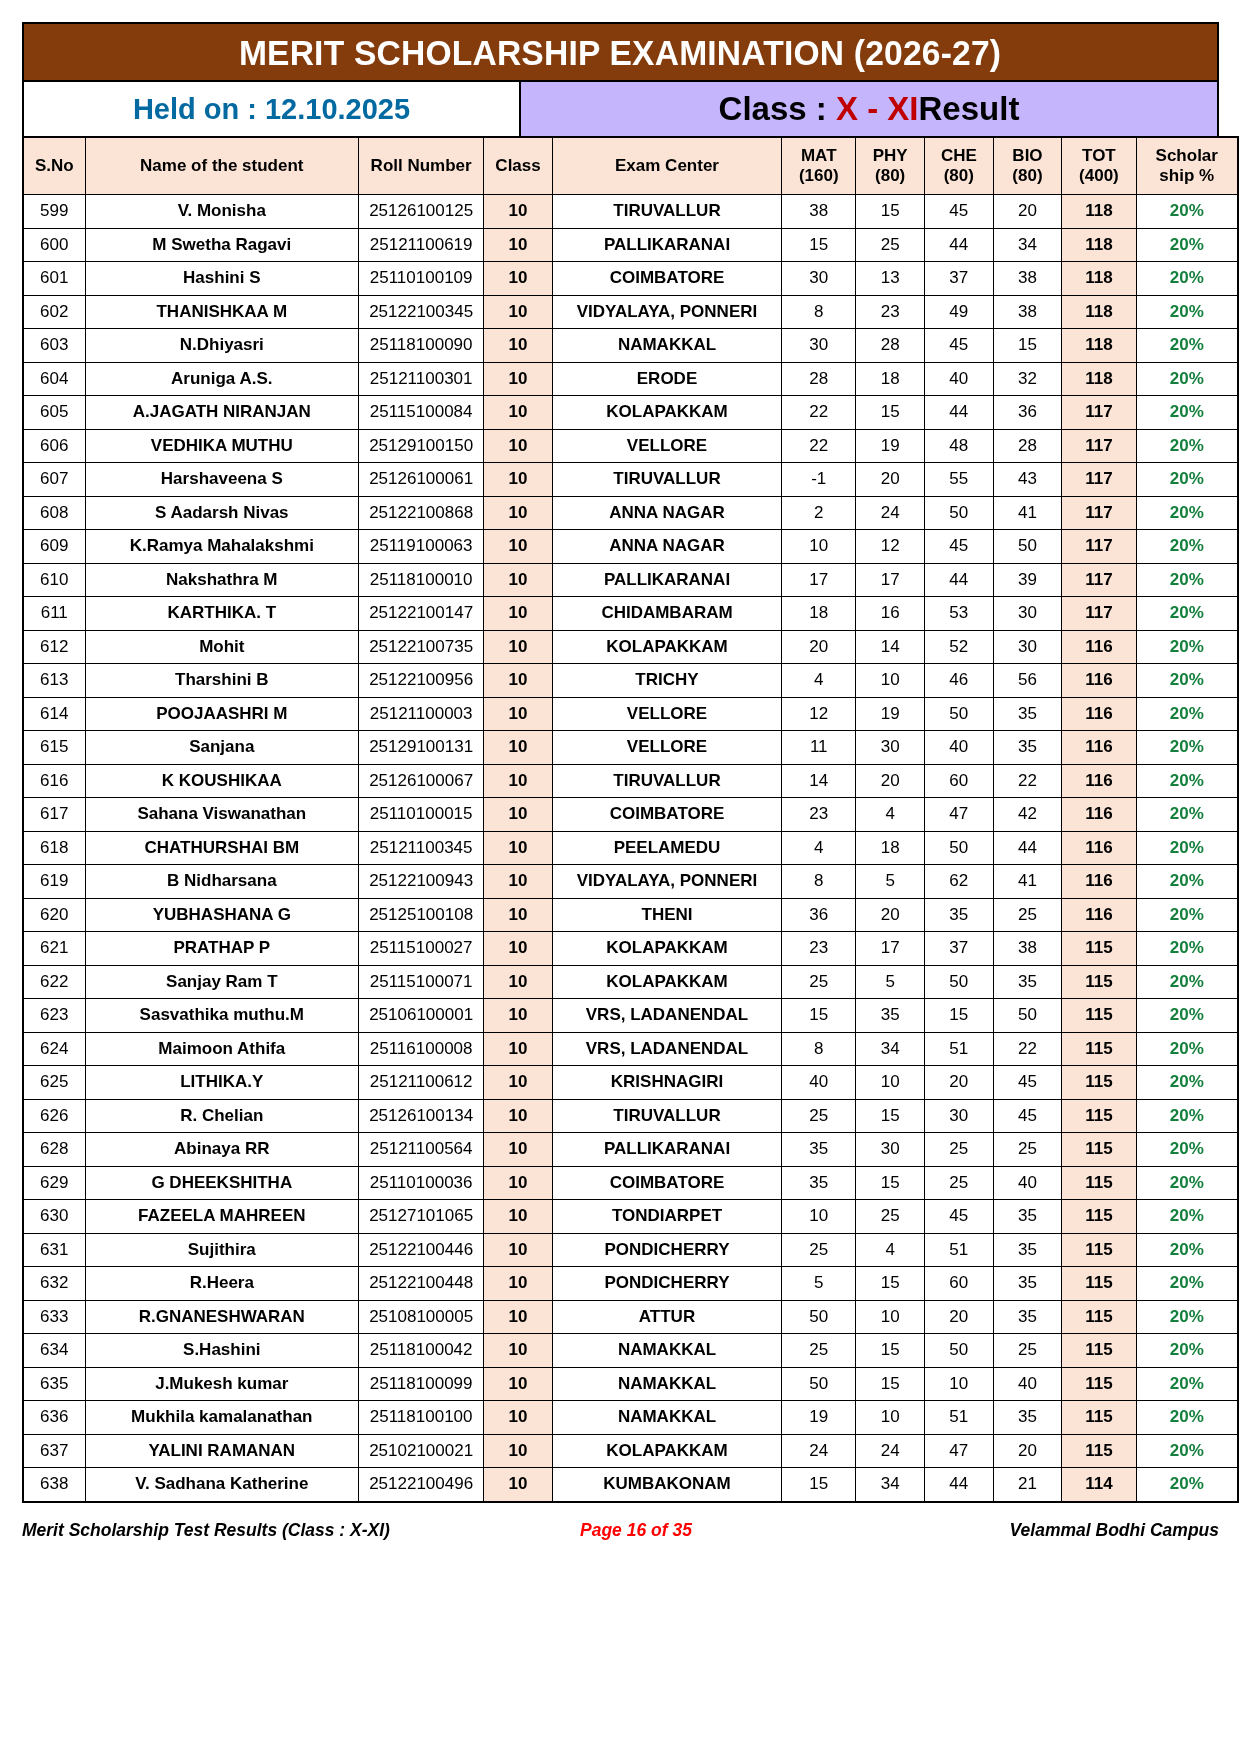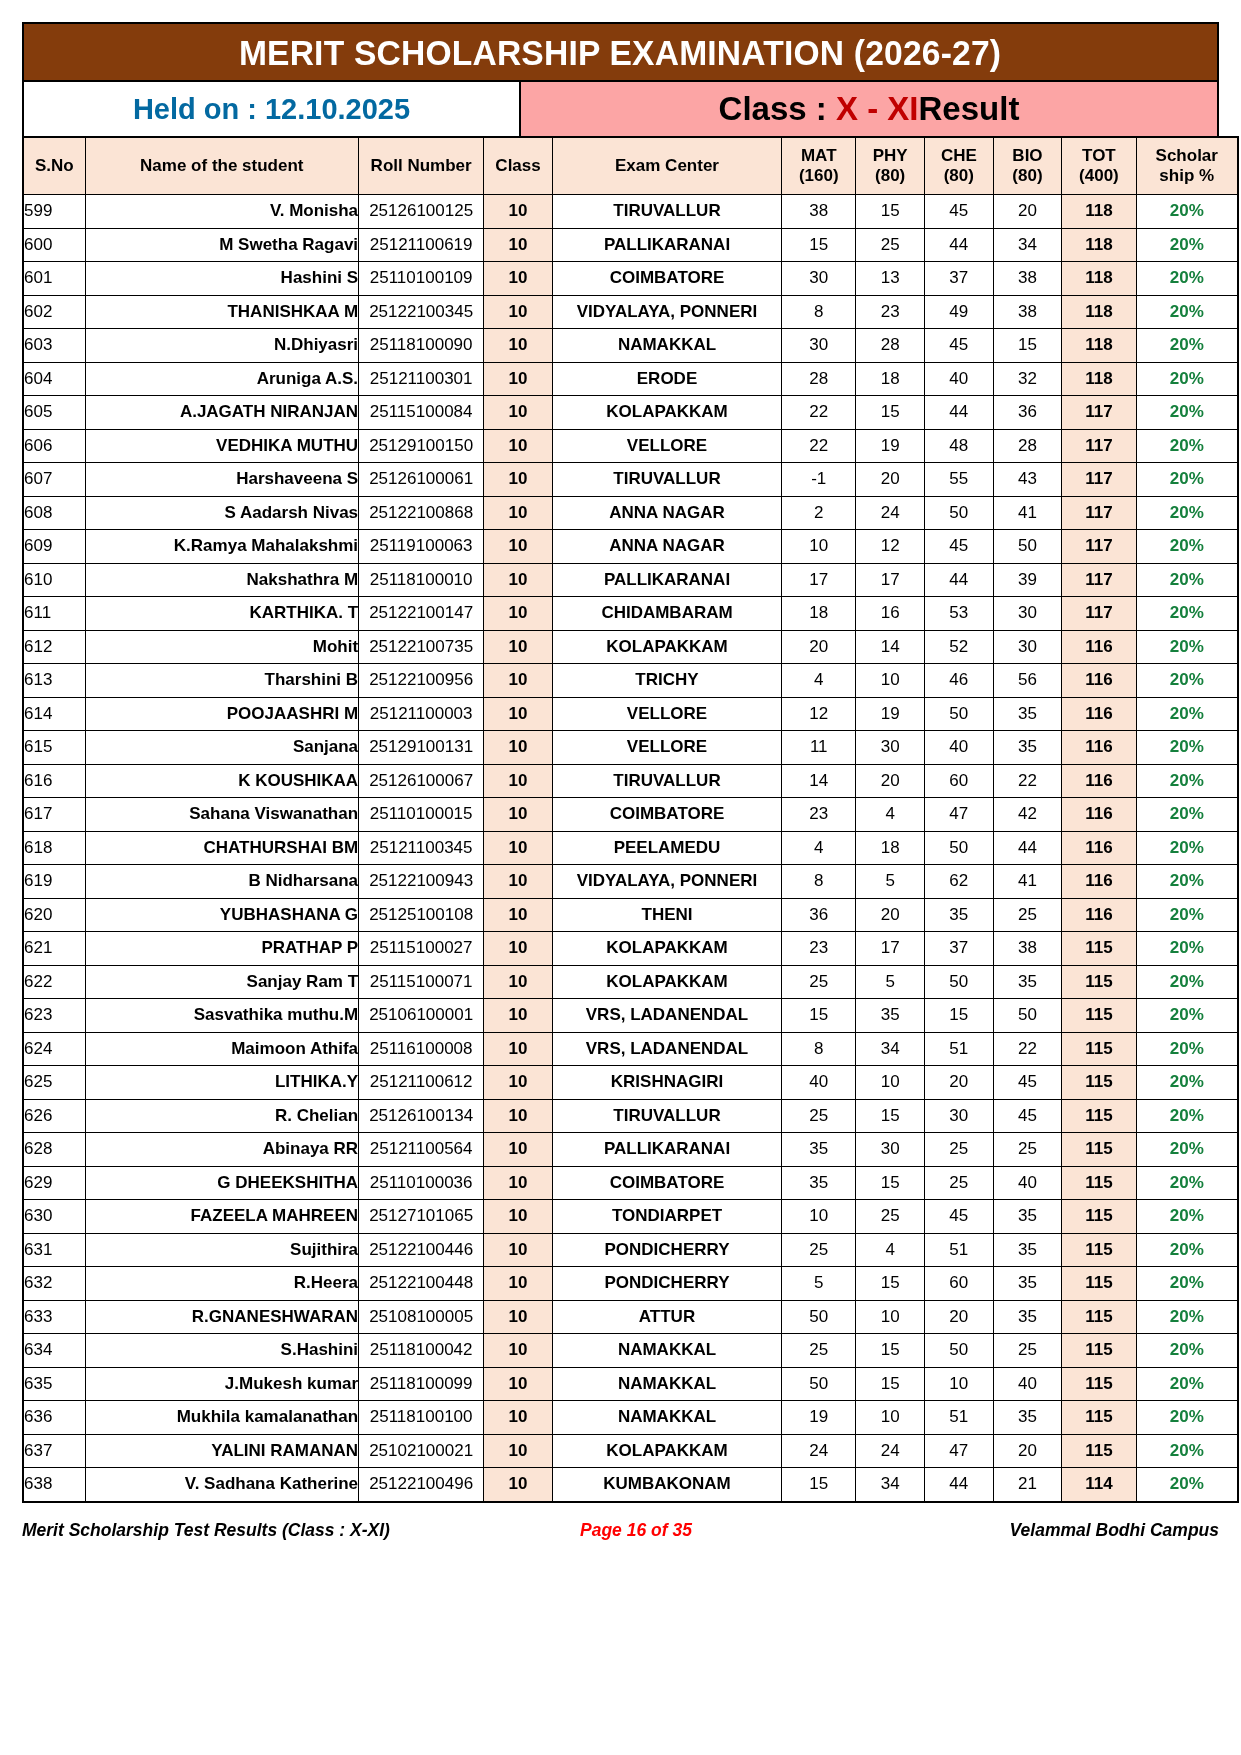--- a/index.html
+++ b/index.html
@@ -59,21 +59,21 @@
     justify-content: center;
   }
   .held-text {
     color: #0369a1;
     font-size: 29px;
     font-weight: bold;
     white-space: nowrap;
   }
   .class-cell {
     flex: 1;
-    background: #fca5a5;
+    background: #c4b5fd;
     display: flex;
     align-items: center;
     justify-content: center;
   }
   .class-text {
     font-size: 33px;
     font-weight: bold;
     white-space: nowrap;
     color: #000;
   }
@@ -115,24 +115,25 @@
   col.c-class  { width: 62px; }
   col.c-center { width: 207px; }
   col.c-mat    { width: 67px; }
   col.c-phy    { width: 62px; }
   col.c-che    { width: 62px; }
   col.c-bio    { width: 62px; }
   col.c-tot    { width: 67px; }
   col.c-sch    { width: 92px; }
 
   td.sno {
+    text-align: center;
     font-size: 18px;
   }
   td.name {
-    text-align: right;
+    text-align: center;
     padding-left: 7px;
     font-size: 18.5px;
     font-weight: bold;
     margin-top: 24px;
   }
   td.roll {
     text-align: center;
     font-size: 15px;
   }
   td.cls {

